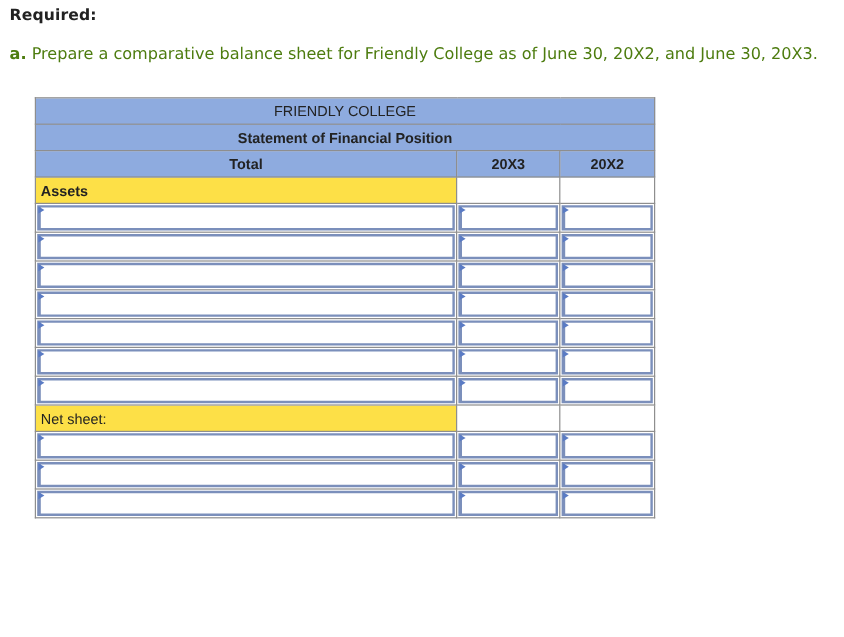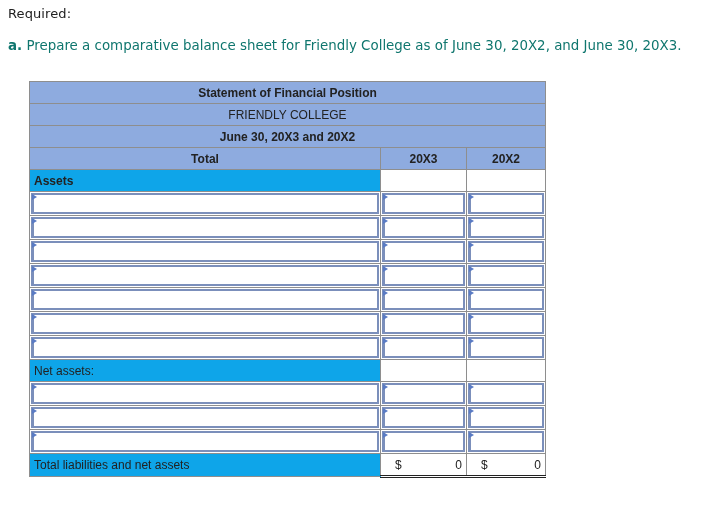--- a/index.html
+++ b/index.html
@@ -1,27 +1,27 @@
 <!DOCTYPE html>
 <html><head>
 <meta charset="utf-8">
 <style>
   html, body { margin: 0; padding: 0; background: #ffffff; }
   body { width: 703px; height: 531px; position: relative; overflow: hidden; font-family: "DejaVu Sans", sans-serif; color: #222; }
-  .required { position: absolute; left: 8px; top: 6px; font-size: 13px; font-weight: normal; color: #222; letter-spacing: 0.1px; }
-  .instr { position: absolute; left: 8px; top: 38px; font-size: 13.4px; color: #0f766e; }
+  .required { position: absolute; left: 8px; top: 6px; font-size: 13px; font-weight: bold; color: #222; letter-spacing: 0.1px; }
+  .instr { position: absolute; left: 8px; top: 38px; font-size: 13.4px; color: #4d7c0f; }
   .instr b { font-weight: bold; }
   table.bs { position: absolute; left: 29px; top: 81px; border-collapse: collapse; font-family: "Liberation Sans", sans-serif; font-size: 12px; }
   table.bs td { padding: 0; height: 21px; border: 1px solid #8e8e8e; }
   td.hdr { background: #8eabdf; text-align: center; color: #222; height: 21px; }
   td.hdr.bold { font-weight: bold; }
   col.c1 { width: 351px; }
   col.c2 { width: 86px; }
   col.c3 { width: 79px; }
-  td.lbl { padding-left: 4px !important; background: #0ea5e9; }
+  td.lbl { padding-left: 4px !important; background: #fde047; }
   td.lbl.bold { font-weight: bold; }
   td.empty { background: #fff; }
   tr.inrow td { border: 1px solid #8e8e8e; padding: 0; }
   .inp { position: relative; height: 17px; margin: 1px 1px; border: 2px solid #7b8fbb; border-left-width: 3px; background: #fff; box-sizing: content-box; }
   .inp .tri { position: absolute; left: -2px; top: -1px; width: 0; height: 0; border-top: 3px solid transparent; border-bottom: 3px solid transparent; border-left: 5px solid #5a7bc4; }
   .inp input { position: absolute; left: 0; top: 0; width: 100%; height: 100%; border: 0; outline: none; background: transparent; font-size: 12px; padding: 0 4px; box-sizing: border-box; }
   td.num { background: #fff; position: relative; }
   td.num .cur { position: absolute; left: 14px; top: 4px; }
   td.num .val { position: absolute; right: 4px; top: 4px; }
   td.dbl { border-bottom: 3px double #222 !important; }
@@ -33,27 +33,24 @@
 <div class="instr"><b>a.</b><span> Prepare a comparative balance sheet for Friendly College as of June 30, 20X2, and June 30, 20X3.</span></div>
 
 <table class="bs">
   <colgroup>
       <col class="c1">
       <col class="c2">
       <col class="c3">
     </colgroup>
   <tbody>
       <tr>
-        <td class="hdr bold" colspan="3">Statement of Financial Position</td>
-      </tr>
-  <tr>
         <td class="hdr" colspan="3">FRIENDLY COLLEGE</td>
       </tr>
   <tr>
-        <td class="hdr bold" colspan="3">June 30, 20X3 and 20X2</td>
+        <td class="hdr bold" colspan="3">Statement of Financial Position</td>
       </tr>
   <tr>
     <td class="hdr bold">Total</td>
     <td class="hdr bold">20X3</td>
     <td class="hdr bold">20X2</td>
   </tr>
   <tr>
     <td class="lbl bold">Assets</td>
     <td class="empty"></td>
     <td class="empty"></td>
@@ -197,91 +194,80 @@
         </td>
     <td>
           <div class="inp">
             <span class="tri"></span>
             <input type="text" style="">
           </div>
         </td>
   </tr>
 
   <tr>
-    <td class="lbl">Net assets:</td>
-    <td class="empty"></td>
-    <td class="empty"></td>
-  </tr>
-
-  <tr class="inrow">
-    <td>
-          <div class="inp">
-            <span class="tri"></span>
-            <input type="text" style="">
-          </div>
-        </td>
-    <td>
-          <div class="inp">
-            <span class="tri"></span>
-            <input type="text" style="">
-          </div>
-        </td>
-    <td>
-          <div class="inp">
-            <span class="tri"></span>
-            <input type="text" style="">
-          </div>
-        </td>
-  </tr>
-  <tr class="inrow">
-    <td>
-          <div class="inp">
-            <span class="tri"></span>
-            <input type="text" style="">
-          </div>
-        </td>
-    <td>
-          <div class="inp">
-            <span class="tri"></span>
-            <input type="text" style="">
-          </div>
-        </td>
-    <td>
-          <div class="inp">
-            <span class="tri"></span>
-            <input type="text" style="">
-          </div>
-        </td>
-  </tr>
-  <tr class="inrow">
-    <td>
-          <div class="inp">
-            <span class="tri"></span>
-            <input type="text" style="">
-          </div>
-        </td>
-    <td>
-          <div class="inp">
-            <span class="tri"></span>
-            <input type="text" style="">
-          </div>
-        </td>
-    <td>
-          <div class="inp">
-            <span class="tri"></span>
-            <input type="text" style="">
-          </div>
-        </td>
-  </tr>
-
-  <tr>
-    <td class="lbl">Total liabilities and net assets</td>
-    <td class="num dbl">
-          <span class="cur">$</span>
-          <span class="val">0</span>
-        </td>
-    <td class="num dbl">
-          <span class="cur">$</span>
-          <span class="val">0</span>
-        </td>
-  </tr>
+    <td class="lbl">Net sheet:</td>
+    <td class="empty"></td>
+    <td class="empty"></td>
+  </tr>
+
+  <tr class="inrow">
+    <td>
+          <div class="inp">
+            <span class="tri"></span>
+            <input type="text" style="">
+          </div>
+        </td>
+    <td>
+          <div class="inp">
+            <span class="tri"></span>
+            <input type="text" style="">
+          </div>
+        </td>
+    <td>
+          <div class="inp">
+            <span class="tri"></span>
+            <input type="text" style="">
+          </div>
+        </td>
+  </tr>
+  <tr class="inrow">
+    <td>
+          <div class="inp">
+            <span class="tri"></span>
+            <input type="text" style="">
+          </div>
+        </td>
+    <td>
+          <div class="inp">
+            <span class="tri"></span>
+            <input type="text" style="">
+          </div>
+        </td>
+    <td>
+          <div class="inp">
+            <span class="tri"></span>
+            <input type="text" style="">
+          </div>
+        </td>
+  </tr>
+  <tr class="inrow">
+    <td>
+          <div class="inp">
+            <span class="tri"></span>
+            <input type="text" style="">
+          </div>
+        </td>
+    <td>
+          <div class="inp">
+            <span class="tri"></span>
+            <input type="text" style="">
+          </div>
+        </td>
+    <td>
+          <div class="inp">
+            <span class="tri"></span>
+            <input type="text" style="">
+          </div>
+        </td>
+  </tr>
+
 </tbody>
   </table>
 
 </body></html>

